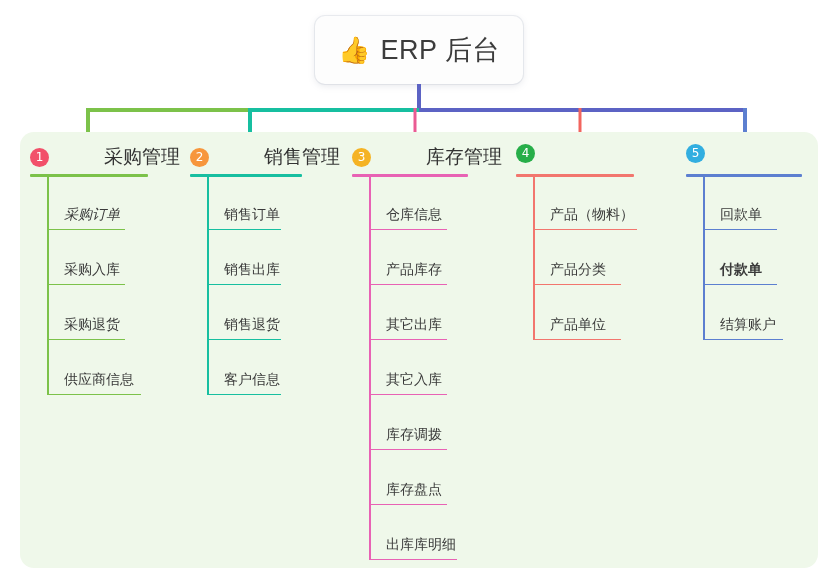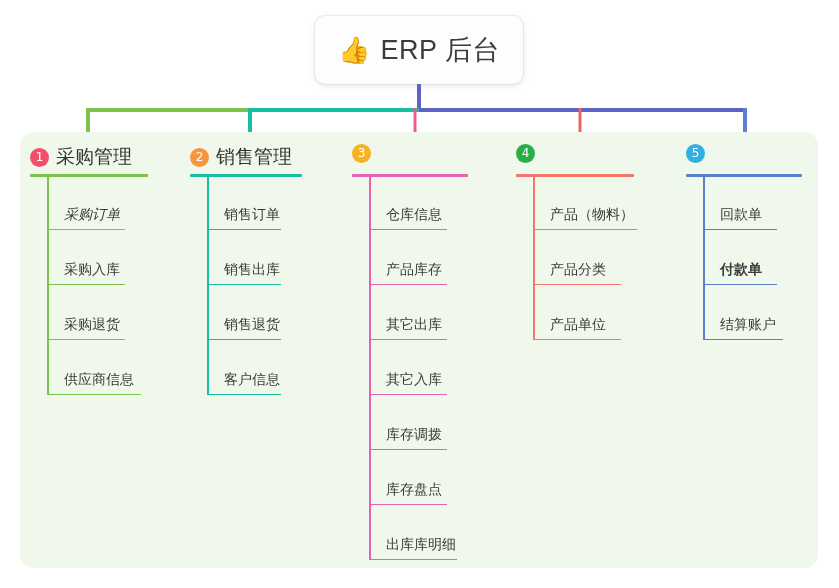--- a/index.html
+++ b/index.html
@@ -98,20 +98,21 @@
     font-size: 12px;
     line-height: 19px;
     text-align: center;
     display: inline-block;
     flex: 0 0 auto;
     font-family: "DejaVu Sans", sans-serif;
   }
   .col-title {
     font-size: 19px;
     color: #333333;
+    margin-left: 48px;
   }
   .col-rule {
     position: absolute;
     left: 0;
     top: 42px;
     height: 3px;
     border-radius: 1px;
   }
 
   
@@ -211,20 +212,21 @@
           <div class="leaf-rule" style="width: 74px; background: rgb(23, 191, 160);"></div>
         </div>
         <div class="leaf" style="top: 229px; height: 34px; width: 150px;">
           <span class="leaf-label">客户信息</span>
           <div class="leaf-rule" style="width: 74px; background: rgb(23, 191, 160);"></div>
         </div>
       </div>
       <div class="column" style="left: 332px; width: 150px;">
         <div class="col-header">
           <span class="badge" style="background: rgb(245, 179, 36);">3</span>
+          <span class="col-title">库存管理</span>
         </div>
         <div class="col-rule" style="width: 116px; background: rgb(232, 98, 180);"></div>
         <div class="spine" style="height: 383px; background: rgb(232, 98, 180);"></div>
         <div class="leaf" style="top: 64px; height: 34px; width: 150px;">
           <span class="leaf-label">仓库信息</span>
           <div class="leaf-rule" style="width: 78px; background: rgb(232, 98, 180);"></div>
         </div>
         <div class="leaf" style="top: 119px; height: 34px; width: 150px;">
           <span class="leaf-label">产品库存</span>
           <div class="leaf-rule" style="width: 78px; background: rgb(232, 98, 180);"></div>

